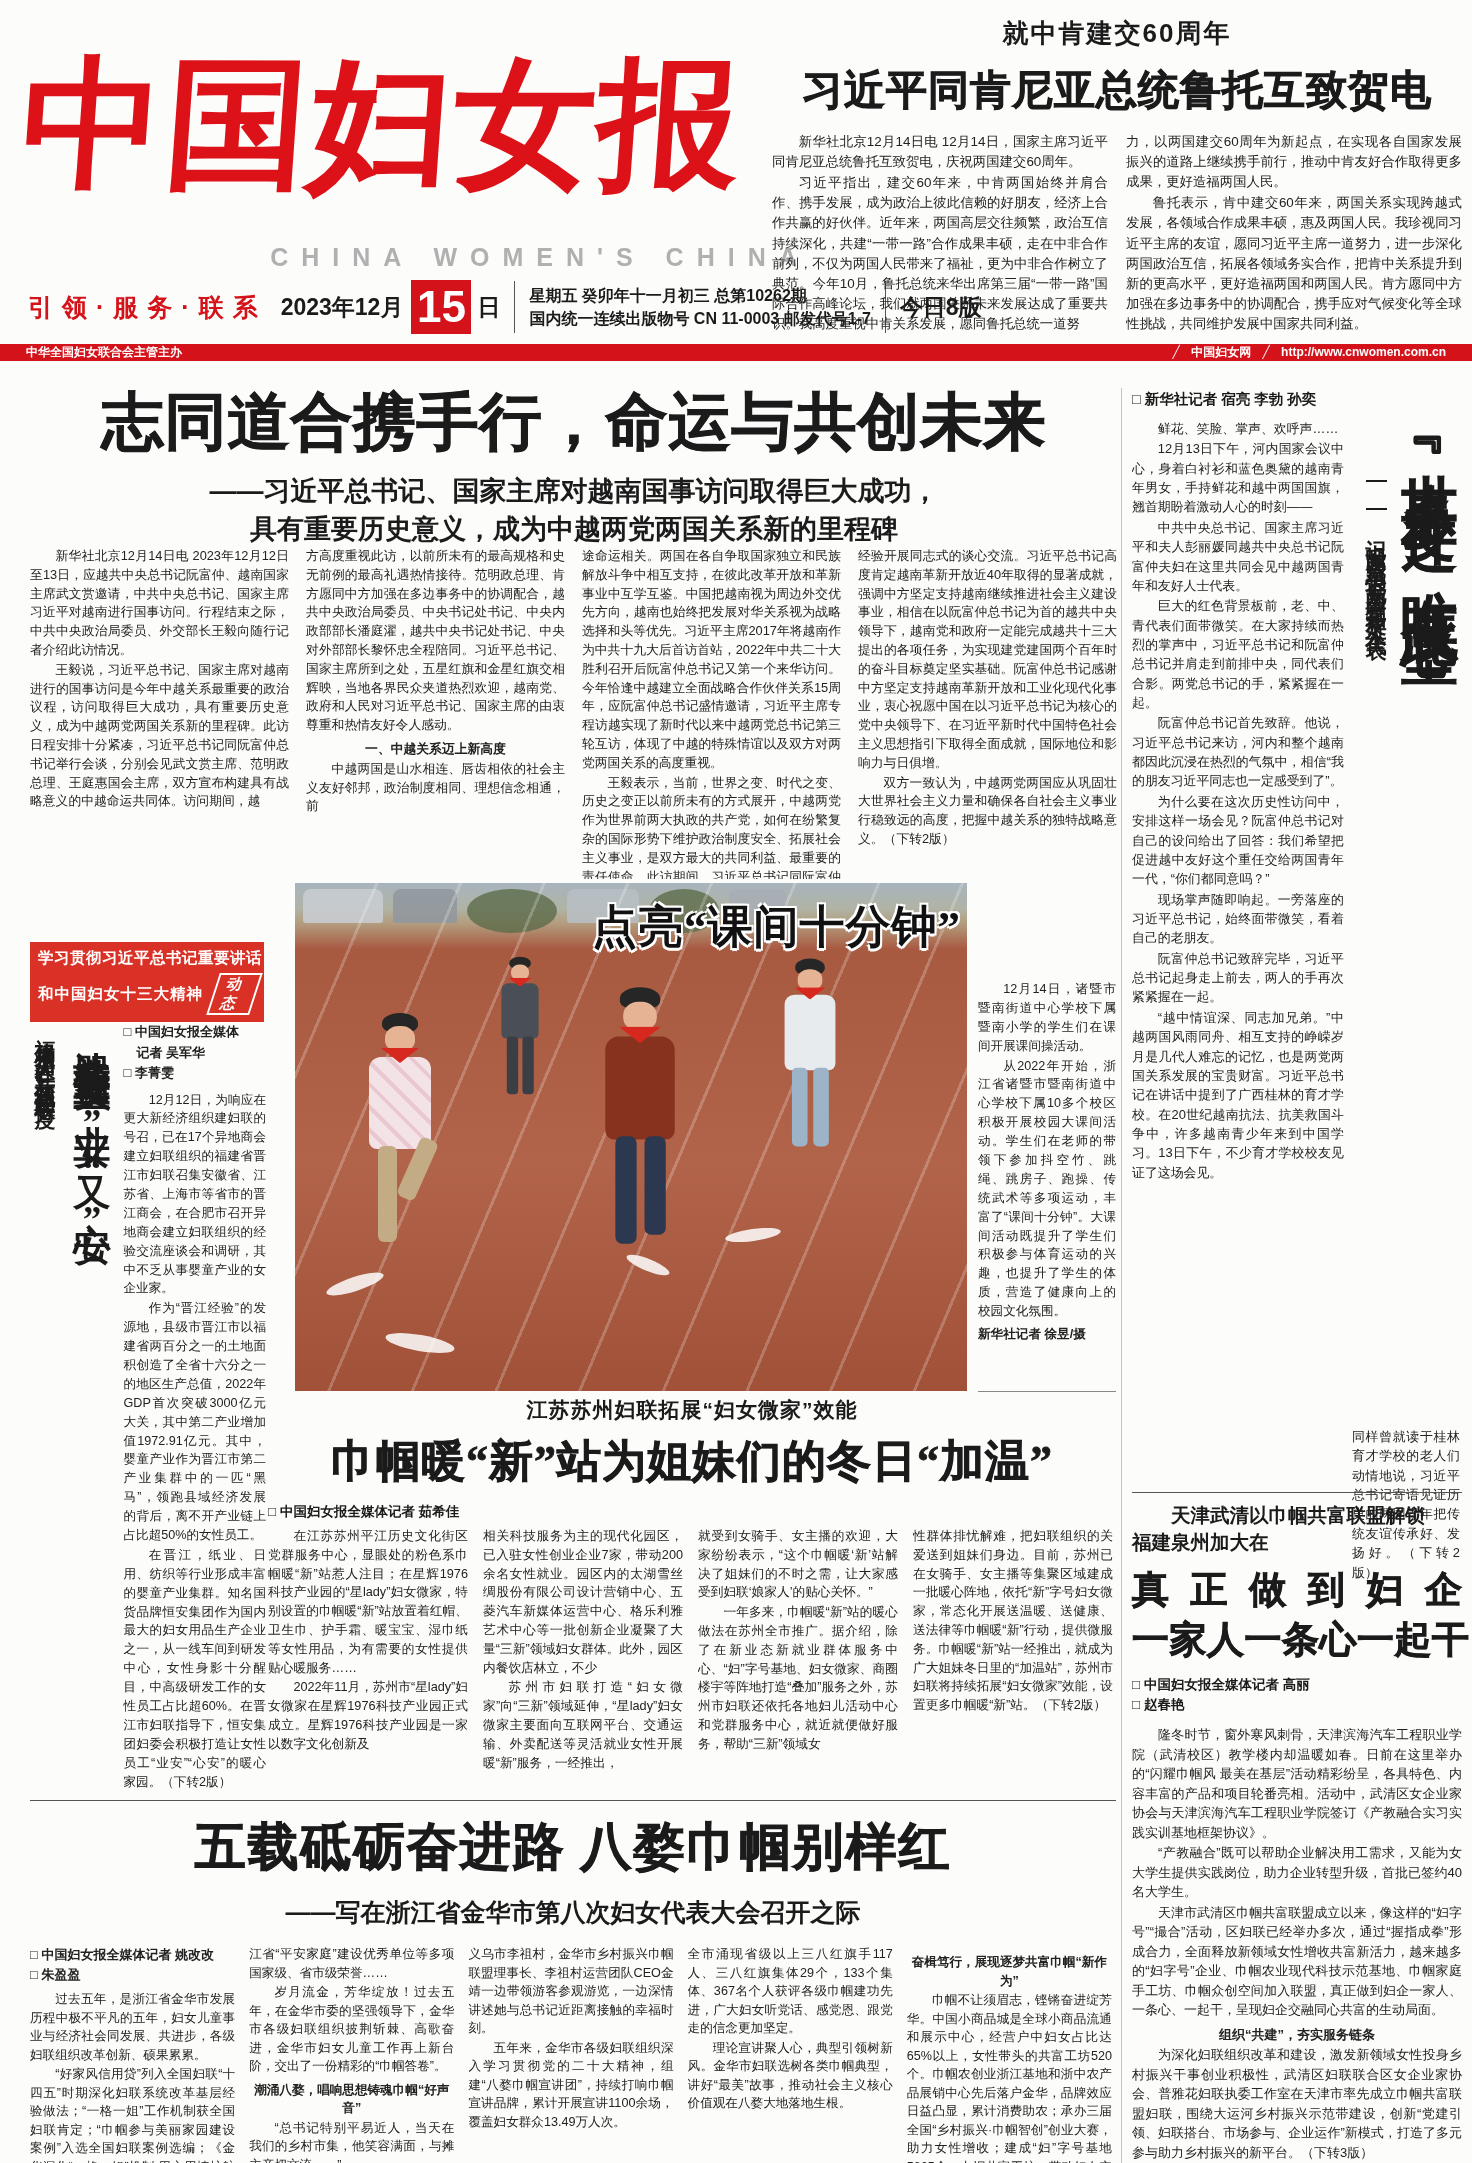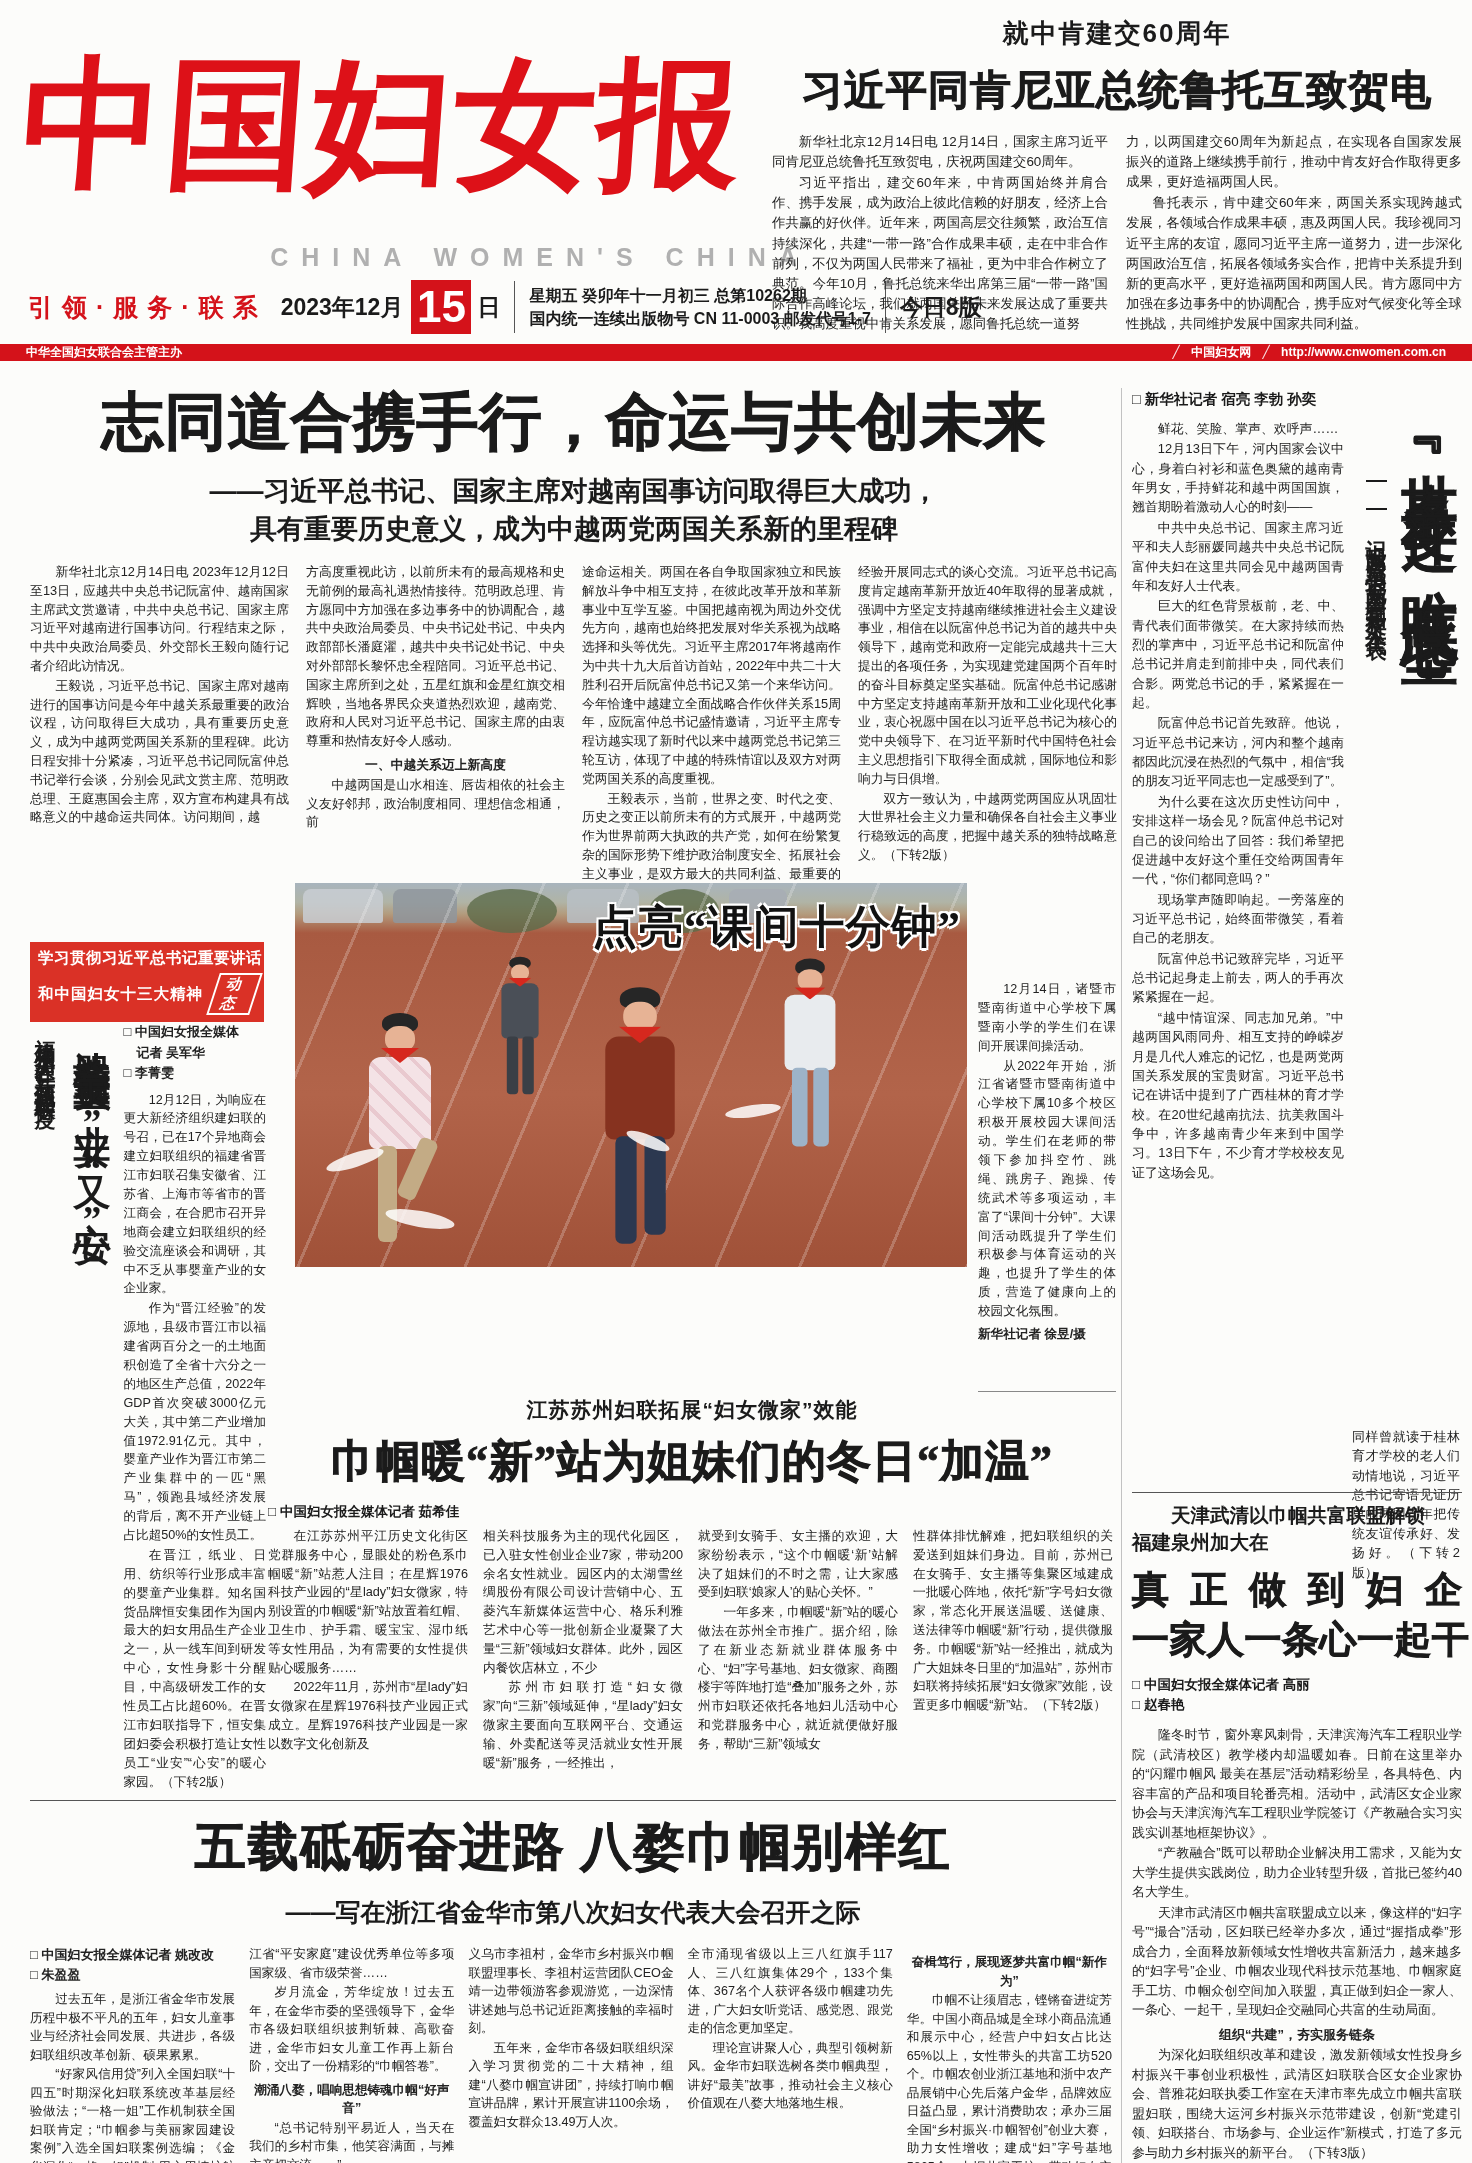--- a/index.html
+++ b/index.html
@@ -46,21 +46,21 @@
   #tr-cols { display:flex; gap:18px; margin-top:14px; height:216px; overflow:hidden; }
   .bodycol { text-align:justify; font-size:13.4px; line-height:1.5; color:#222; overflow:hidden; }
   .bodycol p { text-indent:2em; margin-bottom:1px; }
   .bodycol p.cont { text-indent:0; }
   #tr-cols .bodycol { width:50%; }
 
   
   #main-article { left:30px; top:380px; width:1088px; }
   #main-headline { text-align:center; font-size:62px; font-weight:900; letter-spacing:1px; white-space:nowrap; }
   .main-sub { text-align:center; font-size:27px; font-weight:bold; margin-top:9px; }
-  #main-cols { display:flex; gap:17px; margin-top:16px; height:332px; overflow:hidden; }
+  #main-cols { display:flex; gap:17px; height:332px; overflow:hidden; }
   #main-cols .bodycol { width:calc(25% - 13px); font-size:12.8px; line-height:1.47; }
   .colhead { font-weight:bold; text-align:center; text-indent:0 !important; margin:5px 0; }
 
   
   #right-article { left:1132px; top:390px; width:330px; }
   #right-byline { font-size:14.5px; font-weight:bold; margin-bottom:10px; }
   #right-flex { display:flex; gap:8px; }
   #right-body { width:212px; height:1048px; font-size:12.9px; }
   #right-side { width:108px; display:flex; flex-direction:column; }
   .vert { writing-mode:vertical-rl; text-orientation:upright; }
@@ -77,21 +77,21 @@
   #sb-tag { margin-left:10px; border:2px solid #fff; transform:skewX(-18deg); padding:0 9px;
     font-size:15px; font-weight:bold; background:#da3126; }
   #sb-article { left:30px; top:1022px; width:236px; height:770px; display:flex; gap:7px; overflow:hidden; }
   #sb-kicker { width:30px; font-size:21px; font-weight:bold; letter-spacing:4px; }
   #sb-headline { width:52px; font-size:37px; font-weight:900; letter-spacing:3px;
     font-family:"Liberation Serif","DejaVu Serif",serif; }
   #sb-body { width:147px; font-size:12.6px; }
   .sb-byline { text-indent:0 !important; font-weight:bold; font-size:13px; }
 
   
-  #photo { left:295px; top:883px; width:672px; height:384px; overflow:hidden;
+  #photo { left:295px; top:883px; width:672px; height:508px; overflow:hidden;
     background:linear-gradient(180deg,#a8b4bd 0%,#b0b4a6 5%,#b39c7e 8%,#a85a41 13%,#b2644a 55%,#a05138 100%); }
   #photo .lanes { position:absolute; inset:0;
     background:repeating-linear-gradient(113deg,transparent 0 74px,rgba(255,255,255,.22) 74px 77px); }
   #photo .topstrip { position:absolute; top:0; left:0; right:0; height:58px; display:flex; gap:10px; padding:6px 8px; }
   .car { height:34px; border-radius:8px 8px 3px 3px; opacity:.85; }
   .bush { height:44px; border-radius:50%; background:#5d6b4a; opacity:.8; }
   .kid { position:absolute; width:90px; }
   .kid .hair { width:36px; height:20px; background:#262626; border-radius:50% 50% 40% 40%; margin:0 auto; }
   .kid .face { width:30px; height:26px; background:#e7b395; border-radius:45%; margin:-7px auto 0; }
   .kid .scarf { width:38px; height:15px; background:#d6281e; margin:-4px auto 0;

